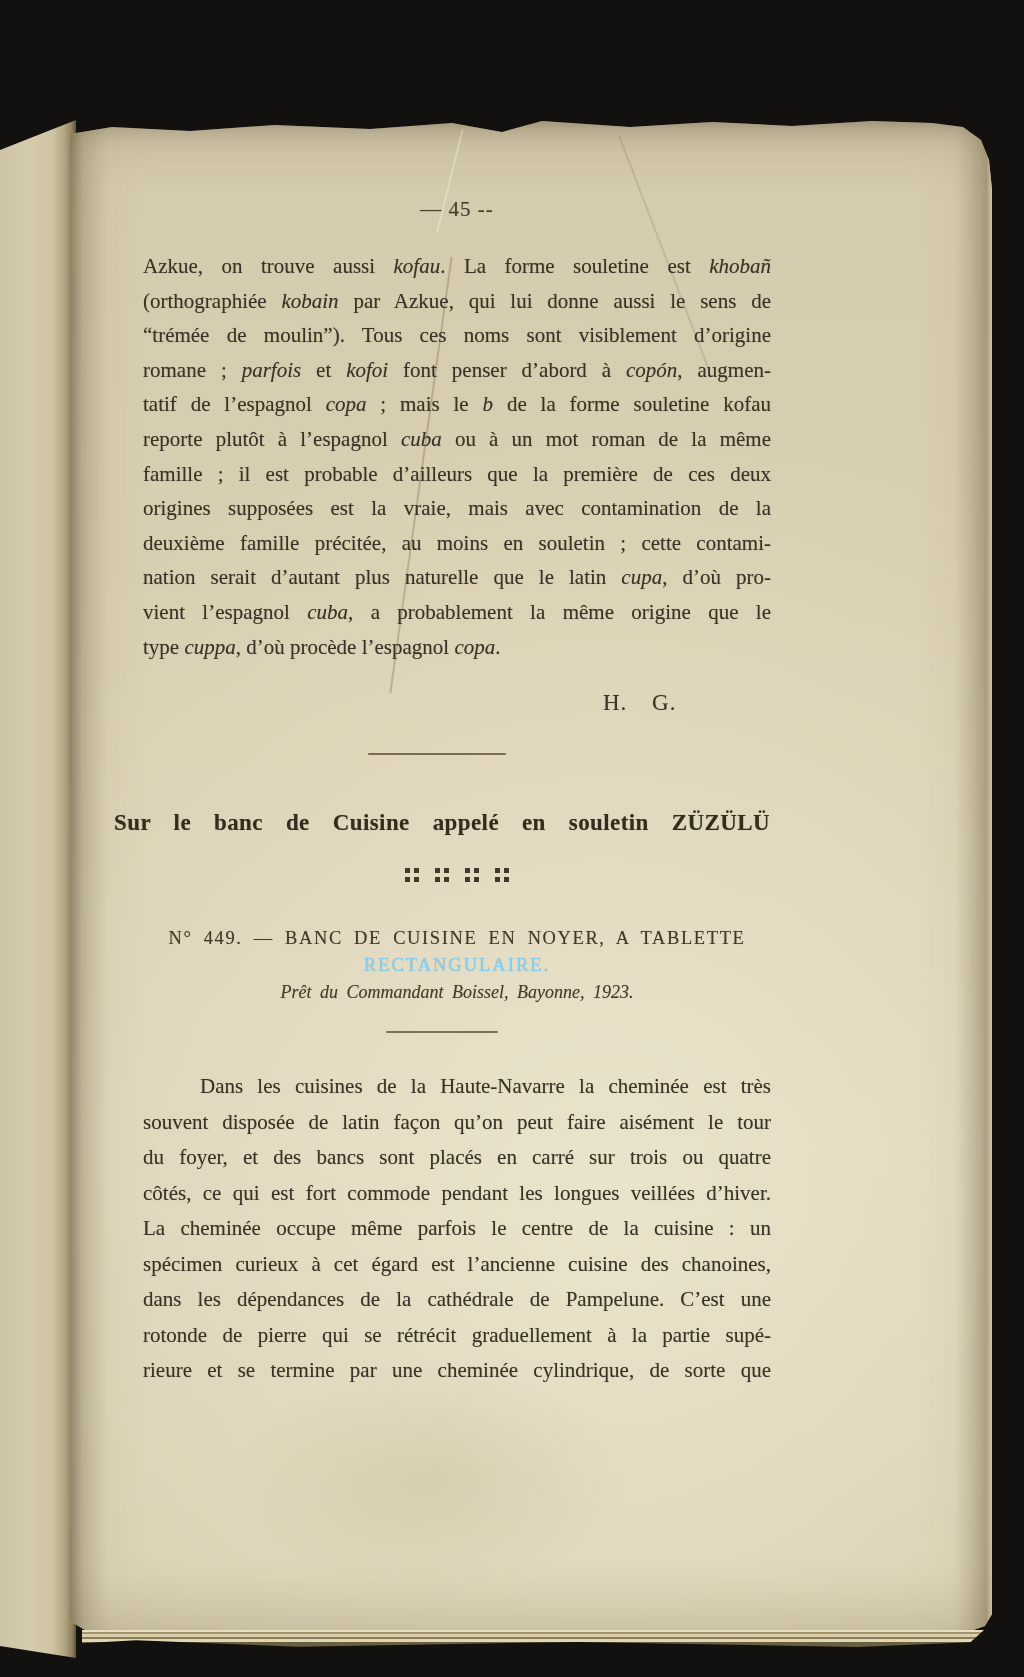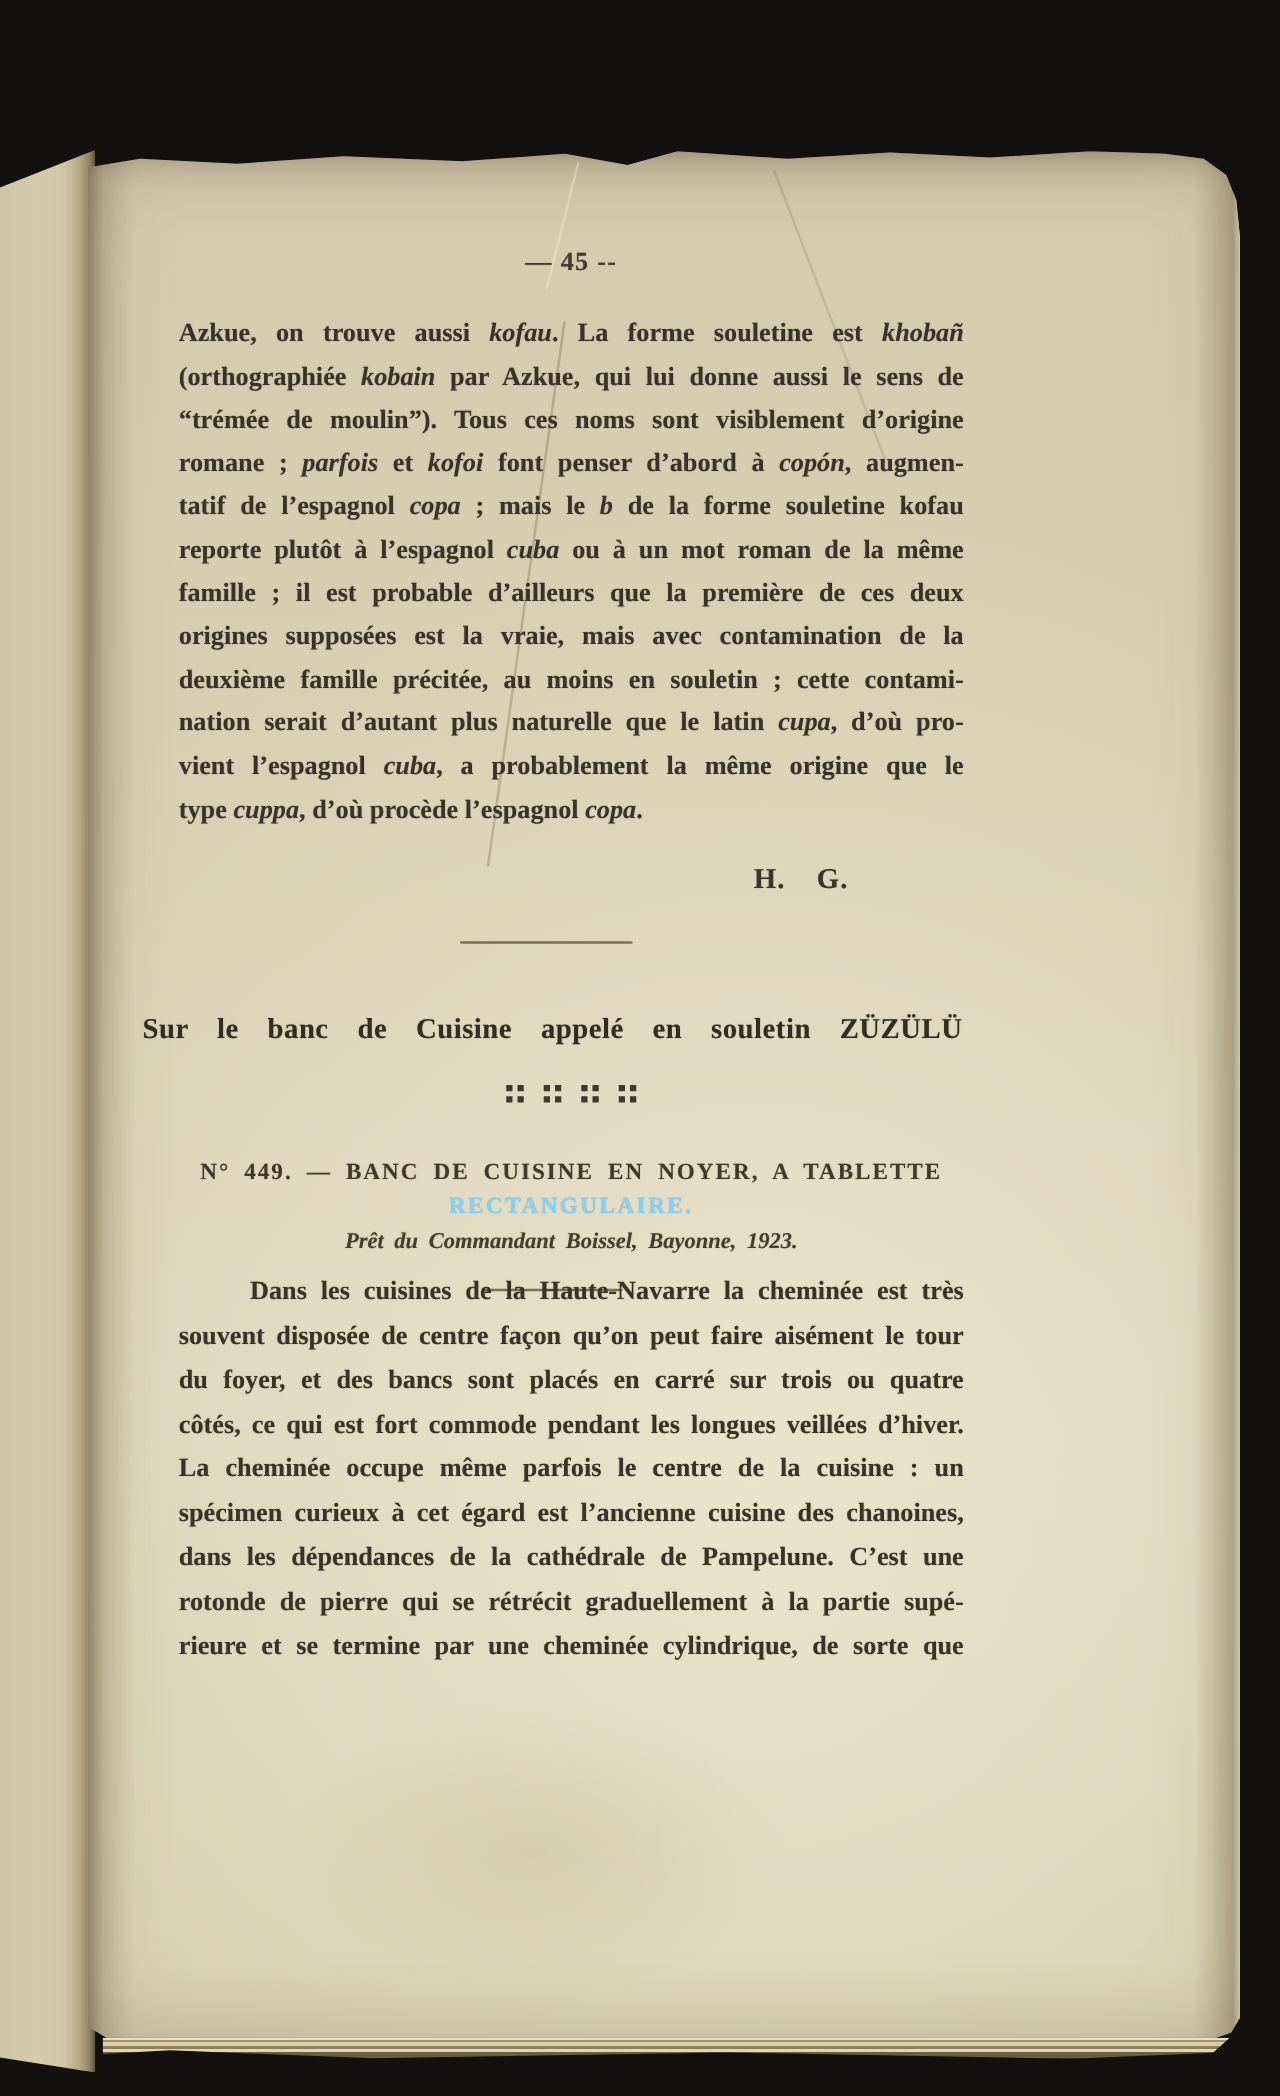--- a/index.html
+++ b/index.html
@@ -31,28 +31,28 @@
     clip-path:polygon(0 0,100% 0,98.5% 72%,86% 100%,55% 70%,24% 98%,6% 60%,0 78%);
   }
   .crease{position:absolute;background:rgba(108,94,60,.30);}
   .crease.light{background:rgba(252,248,232,.33);}
   .stain{
     position:absolute;left:230px;top:1360px;width:400px;height:240px;border-radius:50%;
     background:radial-gradient(closest-side,rgba(156,140,100,.16),rgba(156,140,100,0));
   }
   
   .tcol{position:absolute;left:143px;width:628px;}
-  .soft{text-shadow:0 0 1px rgba(58,50,38,.35);font-weight:bold;}
+  .soft{text-shadow:0 0 1px rgba(58,50,38,.35);}
   .page-number{top:197px;text-align:center;font-size:21px;letter-spacing:1px;color:#453c2d;}
   .para .pline{white-space:normal;text-align:justify;text-align-last:justify;}
   .para .pline.no-just{text-align-last:left;}
   .para .pline.indent{text-indent:57px;}
   .p1{top:249px;font-size:21px;}
   .p1 .pline{height:34.6px;line-height:34.6px;}
-  .p2{top:1015px;font-size:21px;}
+  .p2{top:1069px;font-size:21px;}
   .p2 .pline{height:35.5px;line-height:35.5px;}
   .it{font-style:italic;}
   .signature{position:absolute;left:603px;top:690px;font-size:23px;word-spacing:18px;letter-spacing:1px;color:#3c3426;}
   .rule{position:absolute;height:2px;background:rgba(82,69,45,.72);border-radius:1px;}
   .rule1{left:368px;top:753px;width:138px;}
   .rule2{left:386px;top:1031px;width:112px;}
   .heading{
     position:absolute;left:114px;top:810px;width:656px;
     font-size:23px;font-weight:bold;color:#332c1f;
     text-align:justify;text-align-last:justify;letter-spacing:.4px;
@@ -126,21 +126,21 @@
   </div>
 
 <div class="tcol catalog1 soft">N° 449. — BANC DE CUISINE EN NOYER, A TABLETTE</div>
 <div class="tcol catalog2 soft">RECTANGULAIRE.</div>
 <div class="tcol credit soft">Prêt du Commandant Boissel, Bayonne, 1923.</div>
 
 <div class="rule rule2"></div>
 
 <div class="tcol para p2 soft">
     <div class="pline indent"><span>Dans les cuisines de la Haute-Navarre la cheminée est très</span></div>
-    <div class="pline"><span>souvent disposée de centre façon qu’on peut faire aisément le tour</span></div>
+    <div class="pline"><span>souvent disposée de latin façon qu’on peut faire aisément le tour</span></div>
     <div class="pline"><span>du foyer, et des bancs sont placés en carré sur trois ou quatre</span></div>
     <div class="pline"><span>côtés, ce qui est fort commode pendant les longues veillées d’hiver.</span></div>
     <div class="pline"><span>La cheminée occupe même parfois le centre de la cuisine : un</span></div>
     <div class="pline"><span>spécimen curieux à cet égard est l’ancienne cuisine des chanoines,</span></div>
     <div class="pline"><span>dans les dépendances de la cathédrale de Pampelune. C’est une</span></div>
     <div class="pline"><span>rotonde de pierre qui se rétrécit graduellement à la partie supé-</span></div>
     <div class="pline"><span>rieure et se termine par une cheminée cylindrique, de sorte que</span></div>
   </div>
 
 </body></html>

